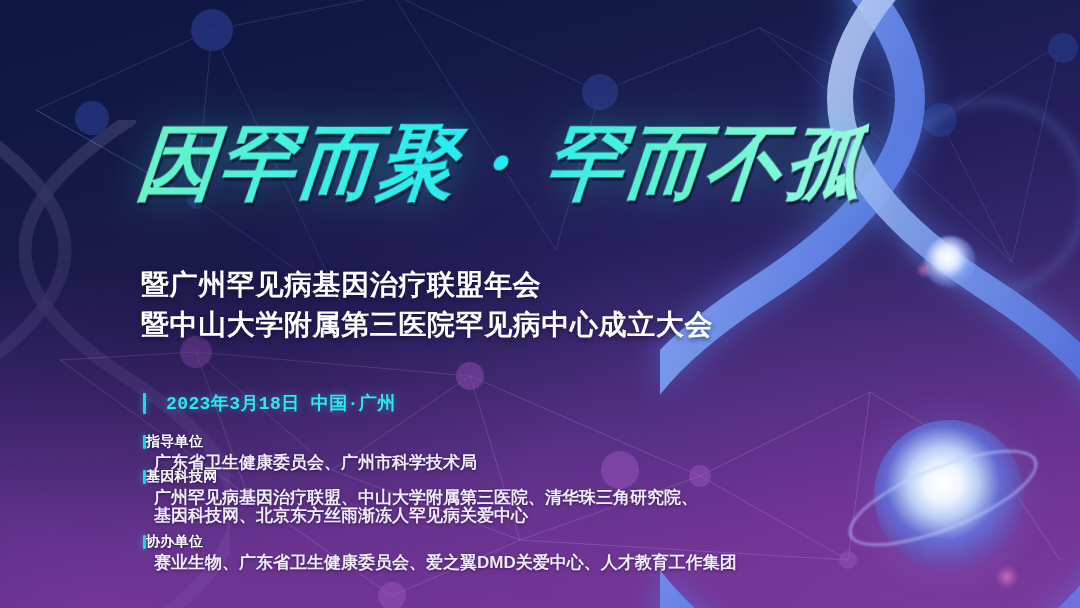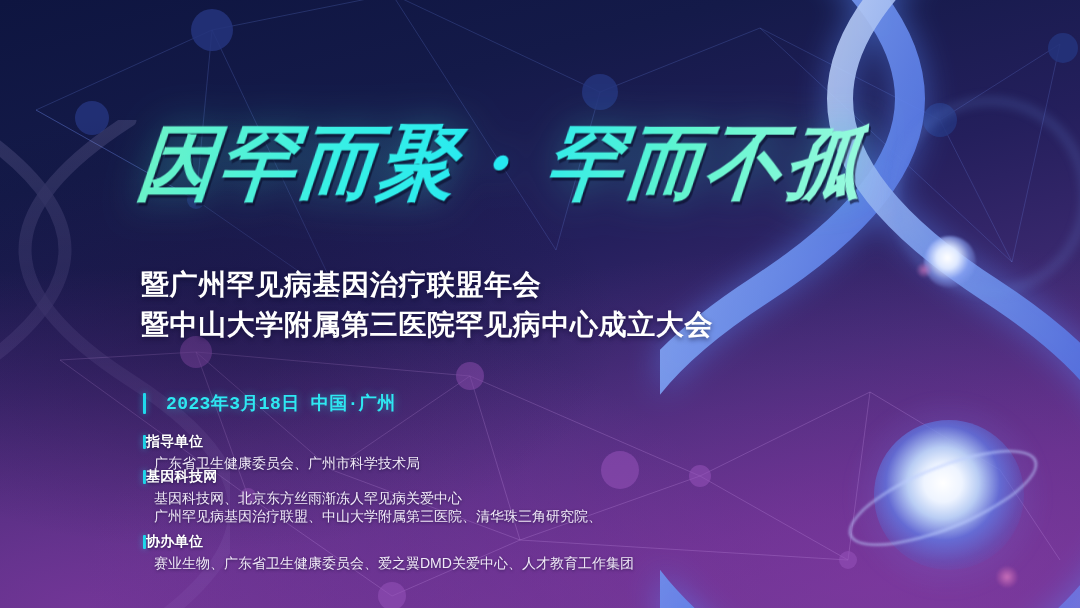--- a/index.html
+++ b/index.html
@@ -134,21 +134,21 @@
   #org-2{top:522px;margin-top:11px;}
 
   .org-head{display:flex;align-items:center;}
   .org-head .bar{height:14px;}
   .org-title{
     color:#ffffff;font-size:14px;font-weight:700;letter-spacing:.3px;white-space:nowrap;
     text-shadow:0 1px 3px rgba(10,8,40,.6);
   }
   .org-body{margin:3px 0 0 11px;}
   .org-body .org-line{
-    color:#f1eaf8;font-size:14px;font-weight:400;line-height:18px;white-space:nowrap;
+    color:#f1eaf8;font-size:17px;font-weight:700;line-height:18px;white-space:nowrap;
     text-shadow:0 1px 3px rgba(10,8,40,.55);
   }
 </style>
 </head>
 <body>
 
 <div id="stage">
 
   <div class="net">
     <svg viewBox="0 0 1080 608" preserveAspectRatio="none" aria-hidden="true">
@@ -291,22 +291,22 @@
         <div class="org-line">广东省卫生健康委员会、广州市科学技术局</div>
       </div>
     </div>
 
     <div class="org-block" id="org-1">
       <div class="org-head">
         <span class="bar"></span>
         <span class="org-title">基因科技网</span>
       </div>
       <div class="org-body">
+        <div class="org-line">广州罕见病基因治疗联盟、中山大学附属第三医院、清华珠三角研究院、</div>
         <div class="org-line">基因科技网、北京东方丝雨渐冻人罕见病关爱中心</div>
-        <div class="org-line">广州罕见病基因治疗联盟、中山大学附属第三医院、清华珠三角研究院、</div>
       </div>
     </div>
 
     <div class="org-block" id="org-2">
       <div class="org-head">
         <span class="bar"></span>
         <span class="org-title">协办单位</span>
       </div>
       <div class="org-body">
         <div class="org-line">赛业生物、广东省卫生健康委员会、爱之翼DMD关爱中心、人才教育工作集团</div>

